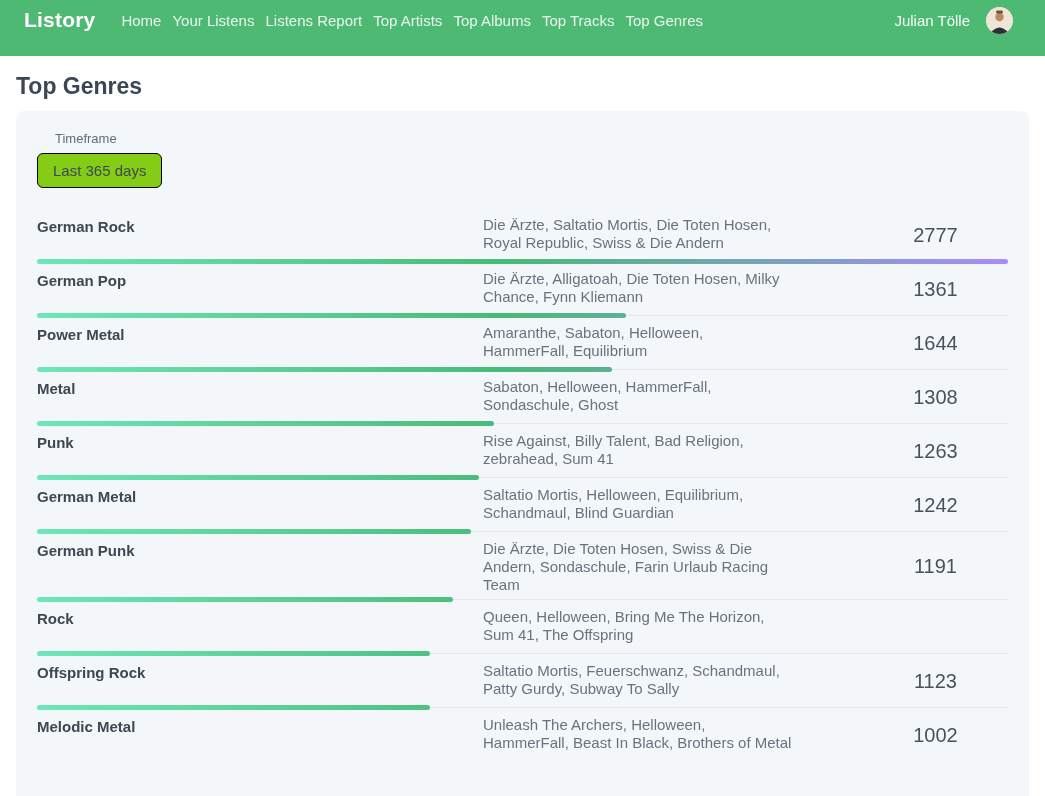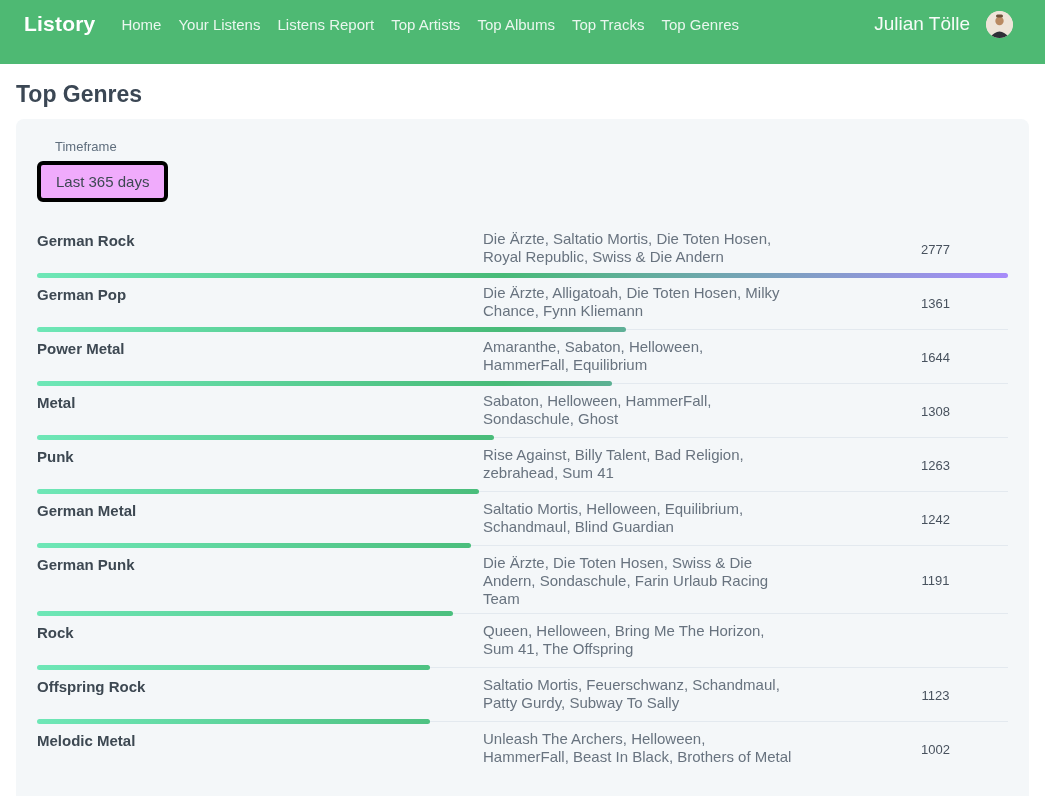--- a/index.html
+++ b/index.html
@@ -4,59 +4,59 @@
 <style>
   * { box-sizing: border-box; margin: 0; padding: 0; }
   html, body {
     width: 1045px; height: 796px; overflow: hidden;
     background: #ffffff;
     font-family: "Liberation Sans", sans-serif;
     color: #3d4852;
   }
   
   .navbar {
-    height: 64px;
+    height: 56px;
     background: var(--navbar-bg, #4eb973);
     display: flex; align-items: center;
     padding: 0 32px 16px 24px;
   }
   .brand {
     color: #ffffff; font-weight: 700; font-size: 21px;
     letter-spacing: .2px; cursor: pointer;
   }
-  .nav-links { display: flex; margin-left: 26px; gap: 17px; }
+  .nav-links { display: flex; margin-left: 26px; gap: 11px; }
   .nav-link {
     color: rgba(255,255,255,.88); font-size: 15px; text-decoration: none;
     cursor: pointer; white-space: nowrap;
   }
   .nav-spacer { flex: 1; }
   .user-area { display: flex; align-items: center; gap: 16px; }
-  .user-name { color: rgba(255,255,255,.95); font-size: 19px; cursor: pointer; }
+  .user-name { color: rgba(255,255,255,.95); font-size: 15px; cursor: pointer; }
   .avatar {
     width: 27px; height: 27px; border-radius: 50%; overflow: hidden;
     background: #efe6da; flex: 0 0 auto; cursor: pointer;
   }
   .avatar svg { width: 100%; height: 100%; display: block; }
 
   
   .main { padding: 0 16px; }
   .page-title {
     font-size: 23px; font-weight: 600; color: #3b4754;
     margin: 17px 0 11px 0;
   }
   .card {
     background: var(--card-bg, #f4f7f9);
     border-radius: 8px;
     padding: 20px 21px 24px 21px;
     height: 700px; 
   }
   .timeframe-label { font-size: 13px; color: #5f6e7d; margin: 0 0 7px 18px; }
   .timeframe-select {
-    background: #f0abfc;
-    border: 4px solid #000000;
+    background: #84cc16;
+    border: 1px solid #000000;
     border-radius: 6px;
     padding: 8px 15px;
     font-size: 15px; color: #3d4852;
     font-family: "Liberation Sans", sans-serif;
     cursor: pointer;
   }
 
   
   .genres-list { margin-top: 22px; }
   .genre-row {
@@ -73,21 +73,21 @@
   .genre-artists {
     flex: 0 0 310px;
     font-size: 15px; color: #68737f; line-height: 18px;
     padding-top: 2px;
   }
   .genre-count {
     flex: 1;
     align-self: center;
     text-align: center;
     padding-left: 70px;
-    font-size: 13px; color: #48525e;
+    font-size: 20px; color: #48525e;
   }
   .bar-track {
     position: absolute; left: 0; right: 0; bottom: 2px;
     height: 1px; background: var(--track, #e3e9ef);
   }
   .bar-clip {
     position: absolute; left: 0; bottom: 0;
     height: 5px; border-radius: 3px; overflow: hidden;
   }
   .bar-fill {

